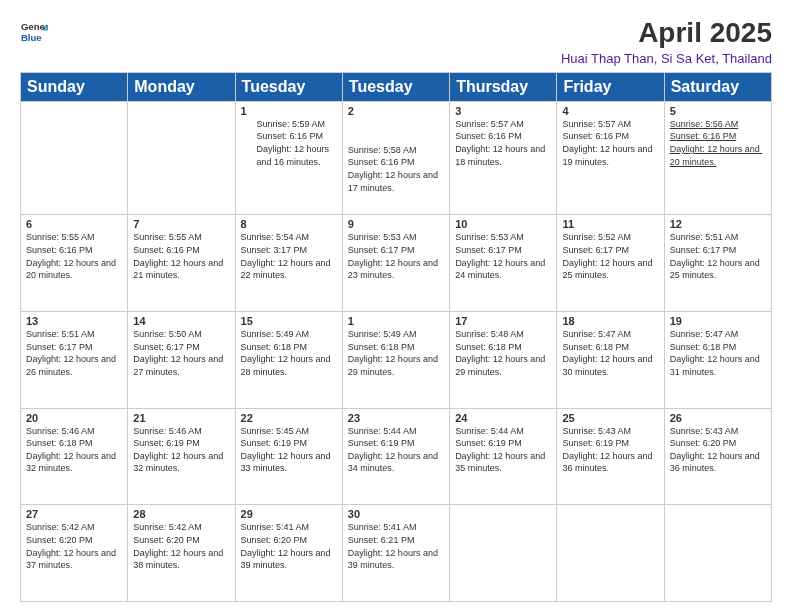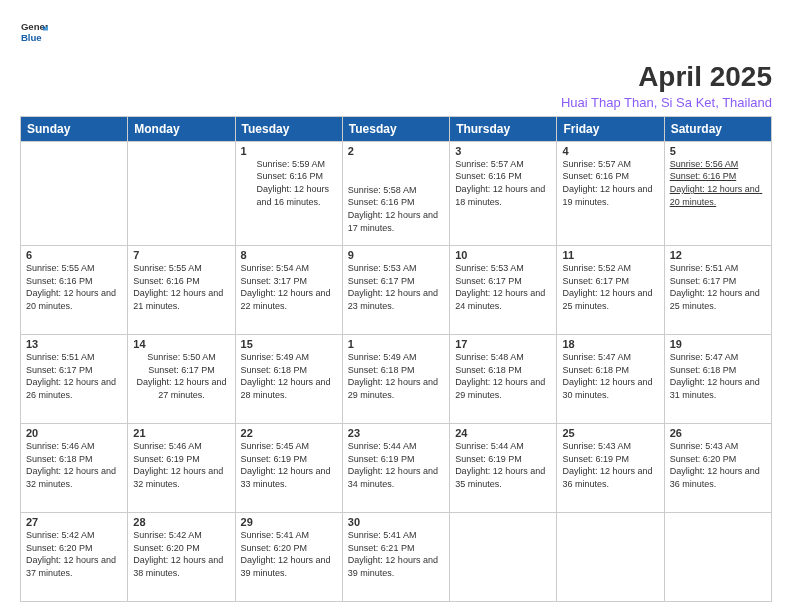--- a/index.html
+++ b/index.html
@@ -33,36 +33,35 @@
       height: 28px;
     }
     .title-block {
       text-align: right;
     }
     .main-title {
       font-size: 28px;
       font-weight: bold;
       color: #333;
       line-height: 1.1;
-      margin-top: 44px;
     }
     .subtitle {
       font-size: 13px;
-      color: #8b5cf6;
+      color: #4c1d95;
       margin-top: 2px;
     }
     .calendar {
       width: 100%;
       border-collapse: collapse;
       flex: 1;
     }
     .calendar th {
       background: #1a5fa8;
       color: #fff;
-      font-size: 12px;
+      font-size: 16px;
       font-weight: bold;
       padding: 5px 6px;
       text-align: left;
       border: 1px solid #ccc;
     }
     .calendar td {
       border: 1px solid #ccc;
       vertical-align: top;
       padding: 3px 5px;
       font-size: 9.5px;
@@ -195,21 +194,21 @@
         </tr>
         <tr>
           <td>
             <span class="day-num">13</span>
             <div class="day-info" style="white-space: pre-wrap;">Sunrise: 5:51 AM
 Sunset: 6:17 PM
 Daylight: 12 hours and 26 minutes.</div>
           </td>
           <td>
             <span class="day-num">14</span>
-            <div class="day-info" style="white-space: pre-wrap; text-align: center;">Sunrise: 5:50 AM
+            <div class="day-info" style="white-space: pre-wrap;">Sunrise: 5:50 AM
 Sunset: 6:17 PM
 Daylight: 12 hours and 27 minutes.</div>
           </td>
           <td>
             <span class="day-num">15</span>
             <div class="day-info" style="white-space: pre-wrap;">Sunrise: 5:49 AM
 Sunset: 6:18 PM
 Daylight: 12 hours and 28 minutes.</div>
           </td>
           <td>

